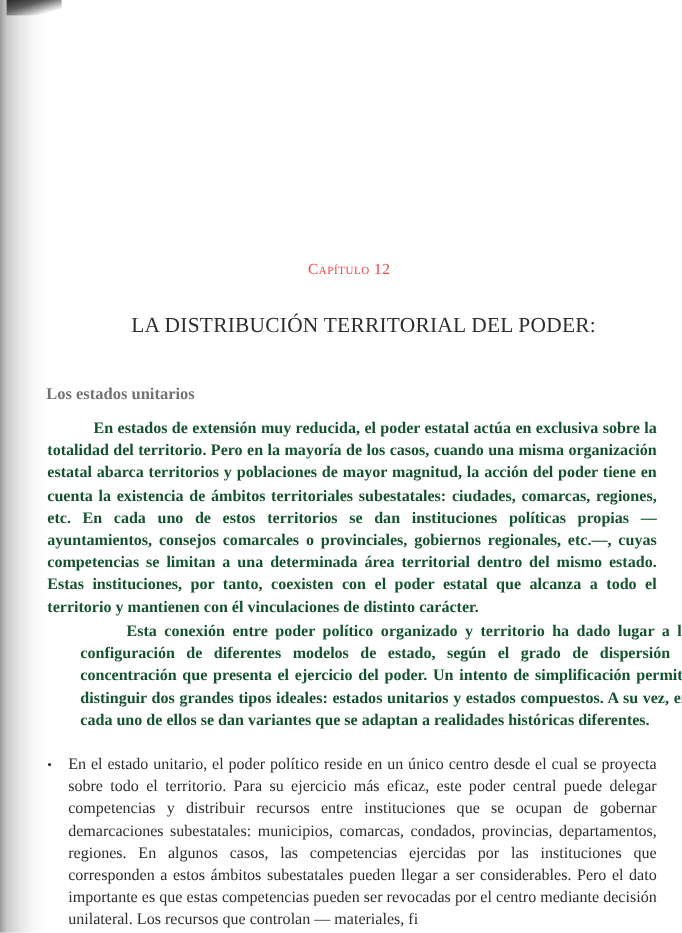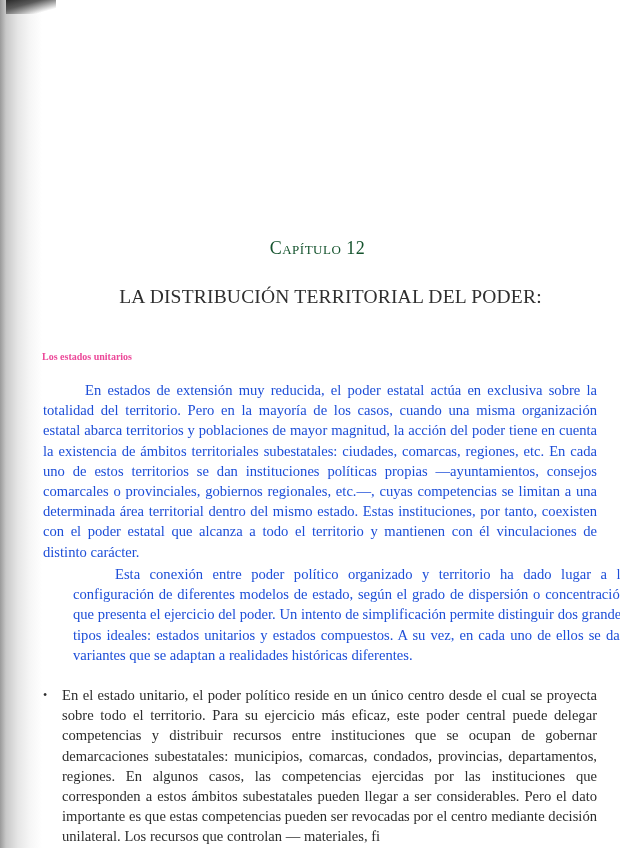--- a/index.html
+++ b/index.html
@@ -44,56 +44,57 @@
       left: 60px;
       top: 0;
       width: 515px;
     }
     .chapter-label {
       position: absolute;
       top: 238px;
       left: 0;
       width: 515px;
       text-align: center;
-      font-size: 18px;
+      font-size: 14px;
       letter-spacing: 0.5px;
       font-variant: small-caps;
-      color: #14532d;
+      color: #ef4444;
     }
     .chapter-title {
       position: absolute;
       top: 272px;
       left: -45px;
       width: 605px;
       text-align: center;
       font-size: 19.5px;
       line-height: 24px;
       font-weight: normal;
       letter-spacing: 0.2px;
       color: #2e2e2e;
       margin: 13px;
     }
     .section-heading {
       position: absolute;
       top: 351px;
       left: -18px;
-      font-size: 10px;
+      font-size: 15px;
       font-weight: bold;
-      color: #ec4899;
+      color: #737373;
       margin: 0;
     }
     .body-text {
       position: absolute;
       left: -17px;
       width: 554px;
       font-size: 14.6px;
       line-height: 20.2px;
       text-align: justify;
       margin: 0;
-      color: #1d4ed8;
+      color: #14532d;
+      font-weight: bold;
     }
     .para1 { top: 380px; }
     .para2 { top: 564px; margin-left: 30px; }
     .indent { text-indent: 42px; }
     .bullet-item {
       position: absolute;
       top: 685px;
       left: -17px;
       width: 554px;
       font-size: 14.6px;

